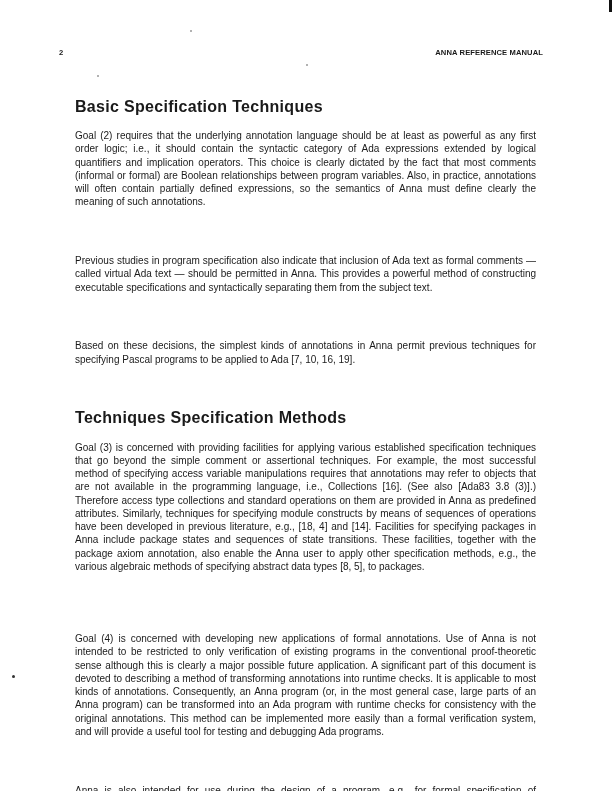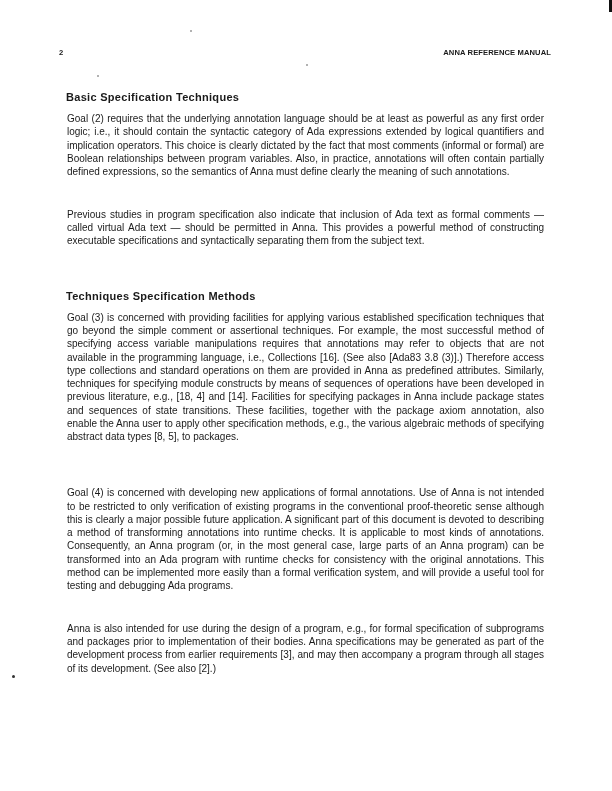--- a/index.html
+++ b/index.html
@@ -27,39 +27,39 @@
       position: absolute;
       top: 48px;
       left: 59px;
       width: 492px;
       height: 12px;
       font-size: 7.6px;
       font-weight: bold;
       letter-spacing: 0.1px;
     }
     .page-number { position: absolute; left: 0; top: 0; }
-    .running-title { position: absolute; right: 0; top: 0; }
+    .running-title { position: absolute; right: 8px; top: 0; }
 
     .content {
       position: absolute;
       left: 59px;
       top: 84px;
       width: 493px;
     }
     .section-heading {
-      font-size: 11px;
+      font-size: 16px;
       font-weight: bold;
-      margin: 7px;
+      margin: 16px;
       line-height: 13.2px;
       letter-spacing: 0.3px;
     }
     .para {
       font-size: 10px;
       line-height: 13.25px;
-      margin: 8px;
+      margin: 16px;
       text-align: justify;
       text-align-last: left;
     }
     .gap { height: 13.5px; }
     .speck {
       position: absolute;
       width: 2px; height: 2px;
       background: #999;
       border-radius: 50%;
     }
@@ -75,20 +75,21 @@
 </div>
 
 <div class="content">
 
   <section>
     <h2 class="section-heading">Basic Specification Techniques</h2>
     <p class="para">Goal (2) requires that the underlying annotation language should be at least as powerful as any first order logic; i.e., it should contain the syntactic category of Ada expressions extended by logical quantifiers and implication operators.  This choice is clearly dictated by the fact that most comments (informal or formal) are Boolean relationships between program variables.  Also, in practice, annotations will often contain partially defined expressions, so the semantics of Anna must define clearly the meaning of such annotations.</p>
     <div class="gap"></div>
     <p class="para">Previous studies in program specification also indicate that inclusion of Ada text as formal comments — called virtual Ada text — should be permitted in Anna.  This provides a powerful method of constructing executable specifications and syntactically separating them from the subject text.</p>
     <div class="gap"></div>
+    <p class="para">Based on these decisions, the simplest kinds of annotations in Anna permit previous techniques for specifying Pascal programs to be applied to Ada [7, 10, 16, 19].</p>
   </section>
 
   <div class="gap"></div>
 
   <section>
     <h2 class="section-heading">Techniques Specification Methods</h2>
     <p class="para">Goal (3) is concerned with providing facilities for applying various established specification techniques that go beyond the simple comment or assertional techniques.  For example, the most successful method of specifying access variable manipulations requires that annotations may refer to objects that are not available in the programming language, i.e., Collections [16].  (See also [Ada83 3.8 (3)].)  Therefore access type collections and standard operations on them are provided in Anna as predefined attributes.  Similarly, techniques for specifying module constructs by means of sequences of operations have been developed in previous literature, e.g., [18, 4] and [14].   Facilities for specifying packages in Anna include package states and sequences of state transitions.  These facilities, together with the package axiom annotation, also enable the Anna user to apply other specification methods, e.g., the various algebraic methods of specifying abstract data types [8, 5], to packages.</p>
     <div class="gap"></div>
   </section>
 

